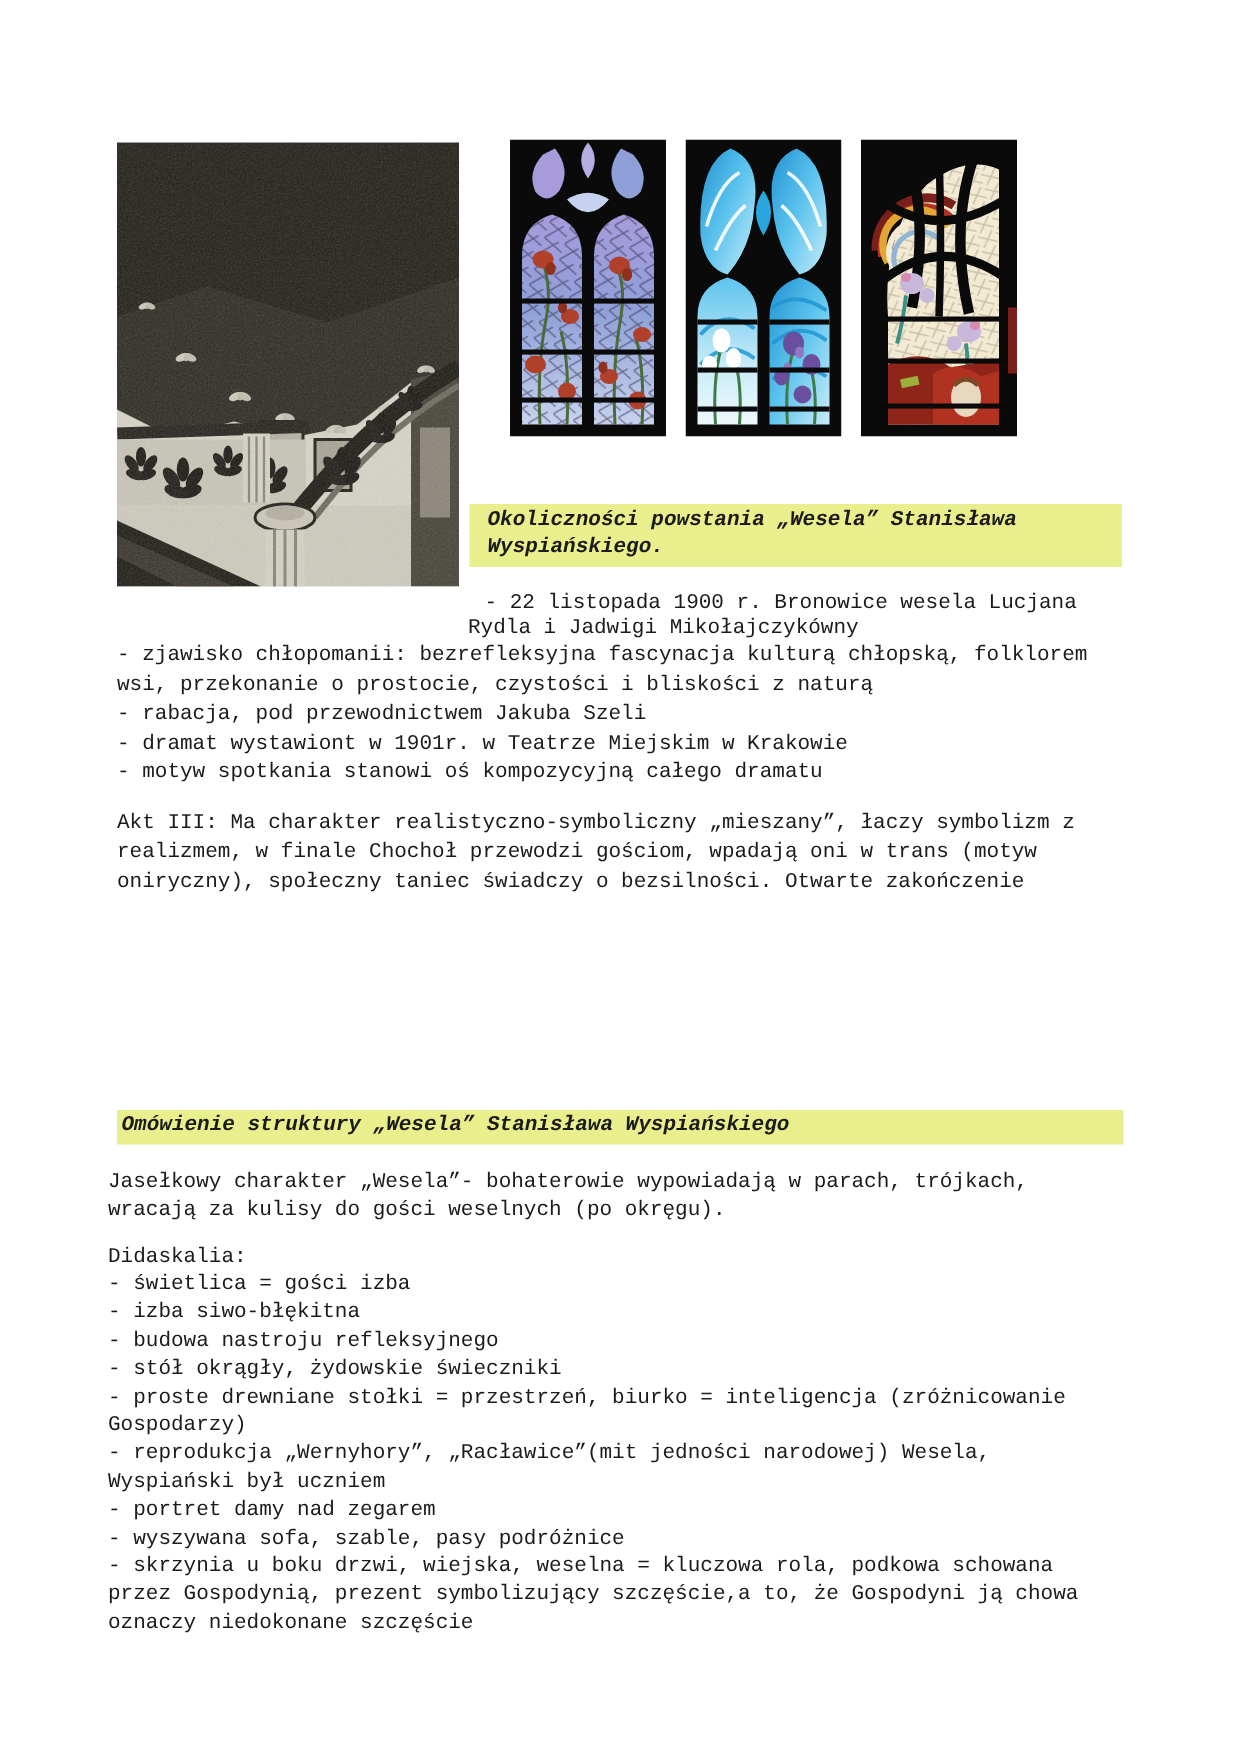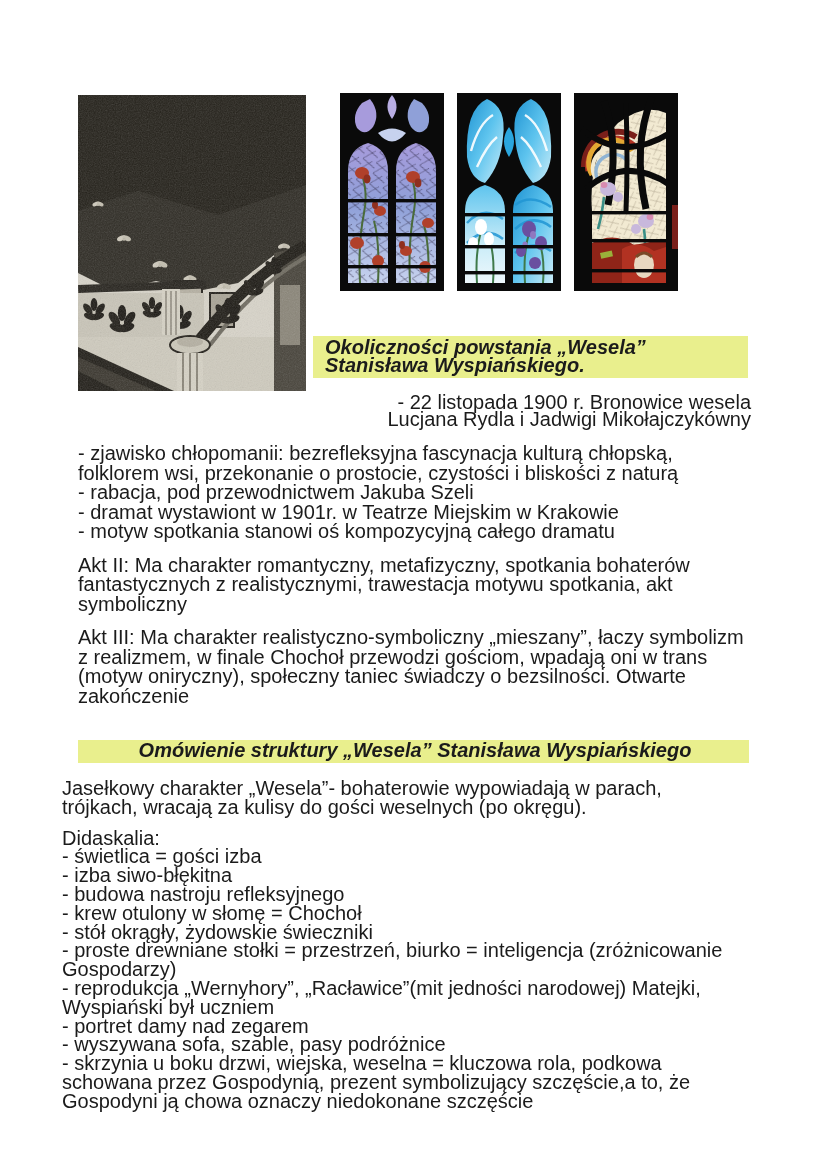--- a/index.html
+++ b/index.html
@@ -1,27 +1,27 @@
 <!DOCTYPE html>
 <html lang="pl"><head>
 <meta charset="utf-8">
 <style>
   html,body{margin:0;padding:0;background:#ffffff;}
   .page{
     position:relative;width:828px;height:1171px;background:#ffffff;
-    font-family:Liberation Sans, sans-serif;
-    color:#1b1b1b;font-size:20px;overflow:hidden;
+    font-family:Liberation Mono, monospace;
+    color:#1b1b1b;font-size:14px;overflow:hidden;
   }
   .hl{background:#e9ef8d;font-weight:bold;font-style:italic;}
   .heading1{position:absolute;left:313px;top:336px;width:423px;padding:3px 0 4px 12px;line-height:17.5px;}
-  .heading2{position:absolute;left:78px;top:740px;width:668px;padding:2px 0 3px 3px;line-height:17.5px;text-align:center;}
+  .heading2{position:absolute;left:78px;top:740px;width:668px;padding:2px 0 3px 3px;line-height:17.5px;}
   .flow1{position:absolute;left:78px;top:394px;width:673px;line-height:19.5px;}
-  .flow1 .intro{margin:0 0 16px 234px;text-indent:11px;line-height:17px;text-align:right;}
+  .flow1 .intro{margin:0 0 0 234px;text-indent:11px;line-height:17px;}
   .flow1 .act{margin:14px 0 0 0;}
-  .flow2{position:absolute;left:62px;top:779px;width:673px;line-height:18.8px;}
+  .flow2{position:absolute;left:72px;top:779px;width:673px;line-height:18.8px;}
   .flow2 .para{margin:0 0 12px 0;}
   .flow2 .list{margin:0;}
   .photo-wrap{position:absolute;left:78px;top:95px;width:228px;height:296px;}
   .glass{position:absolute;top:93px;width:104px;height:198px;}
   .glass1{left:340px;} .glass2{left:457px;} .glass3{left:574px;}
   svg{display:block;}
 </style>
 </head>
 <body>
 
@@ -276,38 +276,36 @@
   </div>
 
   <div class="flow1">
     <p class="intro">- 22 listopada 1900 r. Bronowice wesela Lucjana Rydla i Jadwigi Mikołajczykówny</p>
     <div>
       <div>- zjawisko chłopomanii: bezrefleksyjna fascynacja kulturą chłopską, folklorem wsi, przekonanie o prostocie, czystości i bliskości z naturą</div>
       <div>- rabacja, pod przewodnictwem Jakuba Szeli</div>
       <div>- dramat wystawiont w 1901r. w Teatrze Miejskim w Krakowie</div>
       <div>- motyw spotkania stanowi oś kompozycyjną całego dramatu</div>
     </div>
-    <p class="act">Akt II: Ma charakter romantyczny, metafizyczny, spotkania bohaterów fantastycznych z realistycznymi, trawestacja motywu spotkania, akt symboliczny</p>
     <p class="act">Akt III: Ma charakter realistyczno-symboliczny „mieszany”, łaczy symbolizm z realizmem, w finale Chochoł przewodzi gościom, wpadają oni w trans (motyw oniryczny), społeczny taniec świadczy o bezsilności. Otwarte zakończenie</p>
   </div>
 
   <div class="heading2 hl">
     <span>Omówienie struktury „Wesela” Stanisława Wyspiańskiego</span>
   </div>
 
   <div class="flow2">
     <p class="para">Jasełkowy charakter „Wesela”- bohaterowie wypowiadają w parach, trójkach, wracają za kulisy do gości weselnych (po okręgu).</p>
     <div class="list">
       <div>Didaskalia:</div>
       <div>- świetlica = gości izba</div>
       <div>- izba siwo-błękitna</div>
       <div>- budowa nastroju refleksyjnego</div>
-      <div>- krew otulony w słomę = Chochoł</div>
       <div>- stół okrągły, żydowskie świeczniki</div>
       <div>- proste drewniane stołki = przestrzeń, biurko = inteligencja (zróżnicowanie Gospodarzy)</div>
-      <div>- reprodukcja „Wernyhory”, „Racławice”(mit jedności narodowej) Matejki, Wyspiański był uczniem</div>
+      <div>- reprodukcja „Wernyhory”, „Racławice”(mit jedności narodowej) Wesela, Wyspiański był uczniem</div>
       <div>- portret damy nad zegarem</div>
       <div>- wyszywana sofa, szable, pasy podróżnice</div>
       <div>- skrzynia u boku drzwi, wiejska, weselna = kluczowa rola, podkowa schowana przez Gospodynią, prezent symbolizujący szczęście,a to, że Gospodyni ją chowa oznaczy niedokonane szczęście</div>
     </div>
   </div>
 
 </div>
 
 </body></html>

